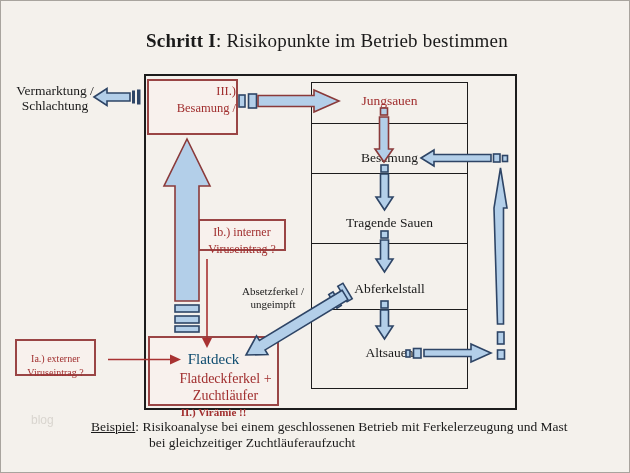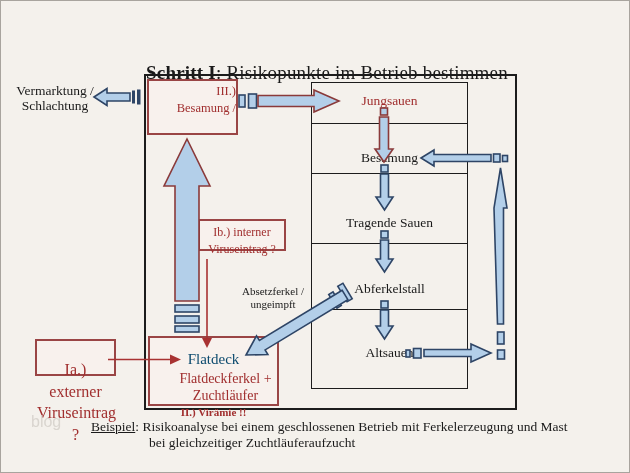--- a/index.html
+++ b/index.html
@@ -9,21 +9,21 @@
     background:var(--background,#f4f1ec);
     border:1px solid #a8a49e;
     box-sizing:border-box;
     font-family:"Liberation Serif","DejaVu Serif",serif;
     color:#1a1a1a;
     overflow:hidden;
   }
   .abs{position:absolute;}
   .title{
     left:0;right:4px;top:29px;text-align:center;
-    font-size:19px;letter-spacing:.2px;padding-left:28px;margin-top:32px;
+    font-size:19px;letter-spacing:.2px;padding-left:28px;
   }
   .title .b{font-weight:bold;}
   .ext-label{
     left:6px;top:83px;width:96px;text-align:center;
     font-size:13.5px;line-height:1.1;
   }
   .outer-box{
     left:143px;top:73px;width:373px;height:336px;
     border:2px solid var(--box-border,#1c1c1c);box-sizing:border-box;
   }
@@ -41,34 +41,34 @@
   }
   .station.red{color:var(--red-text,#a12f2f);}
   .redbox{
     border:2px solid var(--red-border,#9a4545);
     background:var(--red-box-fill,#f8f1ed);
     color:var(--red-text,#a12f2f);
     text-align:center;box-sizing:border-box;
   }
   .masttiere{left:146px;top:78px;width:91px;height:56px;font-size:12.5px;line-height:1.32;padding-top:2px;text-align:right;}
   .ibbox{left:197px;top:218px;width:88px;height:32px;font-size:12px;line-height:1.4;padding-top:3px;}
-  .iabox{left:34px;top:338px;width:81px;height:37px;font-size:16px;line-height:1.35;padding-top:18px;}
+  .iabox{left:14px;top:338px;width:81px;height:37px;font-size:10px;line-height:1.35;padding-top:11px;}
   .flatdeck{left:147px;top:335px;width:131px;height:70px;font-size:10.5px;padding-top:13px;}
   .flatdeck .fd-title{color:#0c4a6e;font-size:15px;line-height:1.1;margin-bottom:2px;}
   .flatdeck .fd-sub{font-size:14px;line-height:1.25;margin-left:24px;}
   .flatdeck .fd-warn{font-size:11px;font-weight:bold;line-height:1.3;}
   .absetz{
     left:228px;top:284px;width:88px;text-align:center;
     font-size:11px;line-height:1.2;
   }
   .caption{left:90px;top:418px;font-size:13.5px;}
   .caption .u{text-decoration:underline;}
   .caption2{left:148px;top:434px;font-size:13.5px;}
   .watermark{
-    left:30px;top:412px;font-size:16px;
+    left:30px;top:412px;font-size:12px;
     color:var(--watermark,#d9d5cf);
     font-family:"Liberation Sans","DejaVu Sans",sans-serif;
   }
   svg.overlay{position:absolute;left:0;top:0;width:630px;height:473px;pointer-events:none;}
   .arr{fill:var(--arrow-blue,#b3cfe9);stroke-width:1.6;stroke-linejoin:miter;}
   .navy{stroke:var(--arrow-navy,#2e4566);}
   .maroon{stroke:var(--arrow-maroon,#8a3a3a);}
   .navyfill{fill:var(--arrow-navy,#2e4566);stroke:none;}
   .redline{stroke:var(--connector-red,#a83232);stroke-width:1.6;fill:none;}
   .redhead{fill:var(--connector-red,#a83232);stroke:none;}

